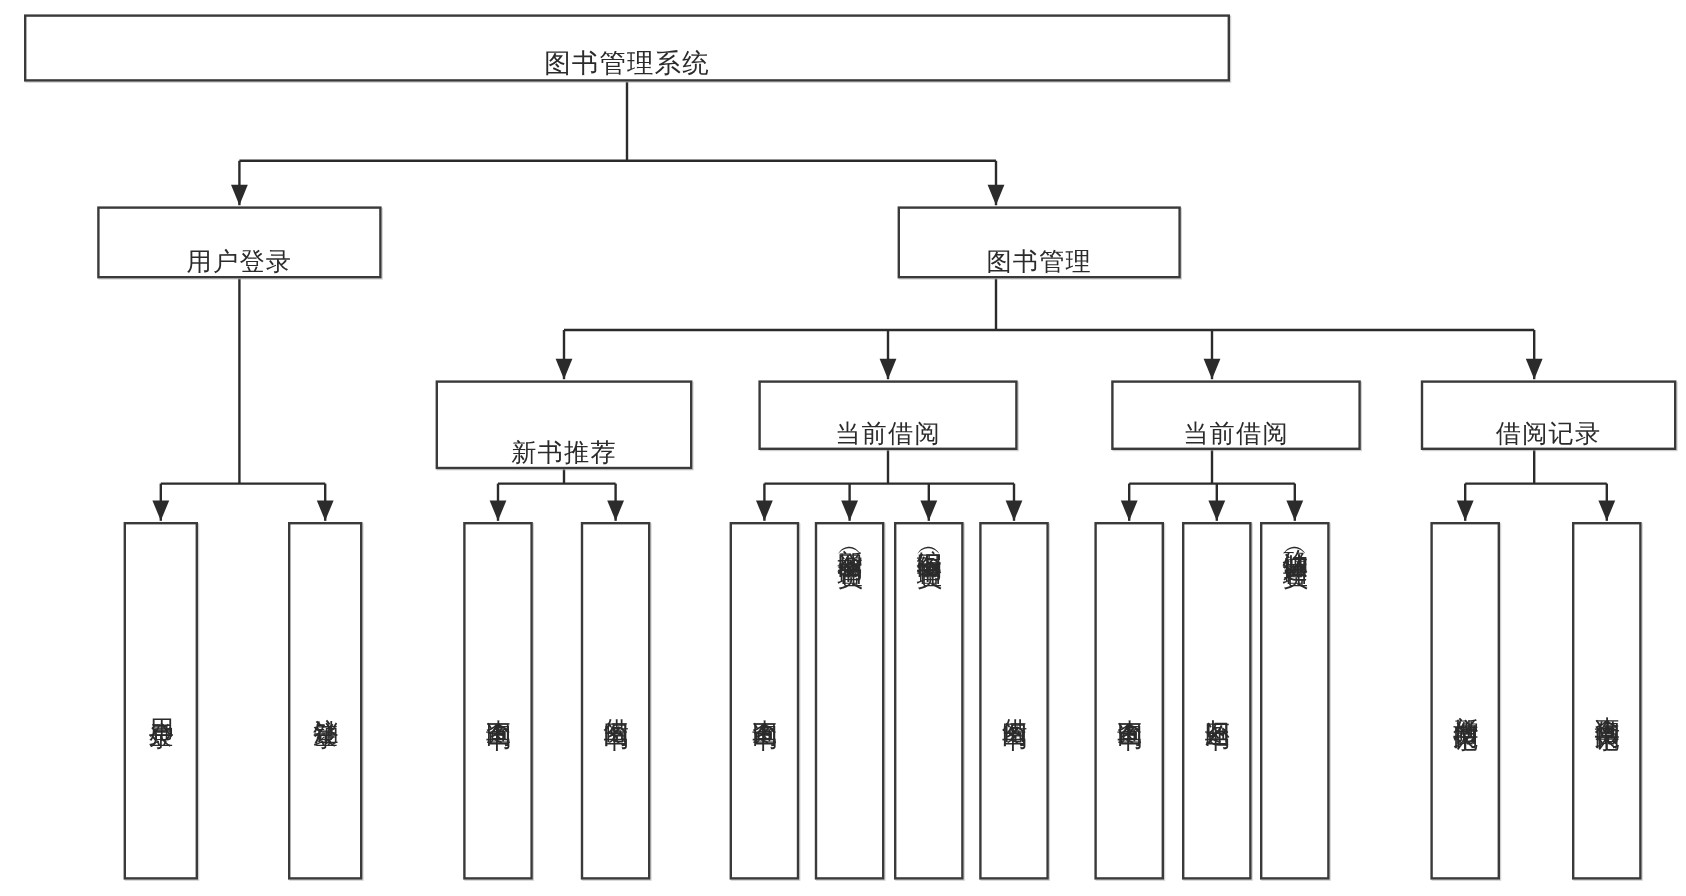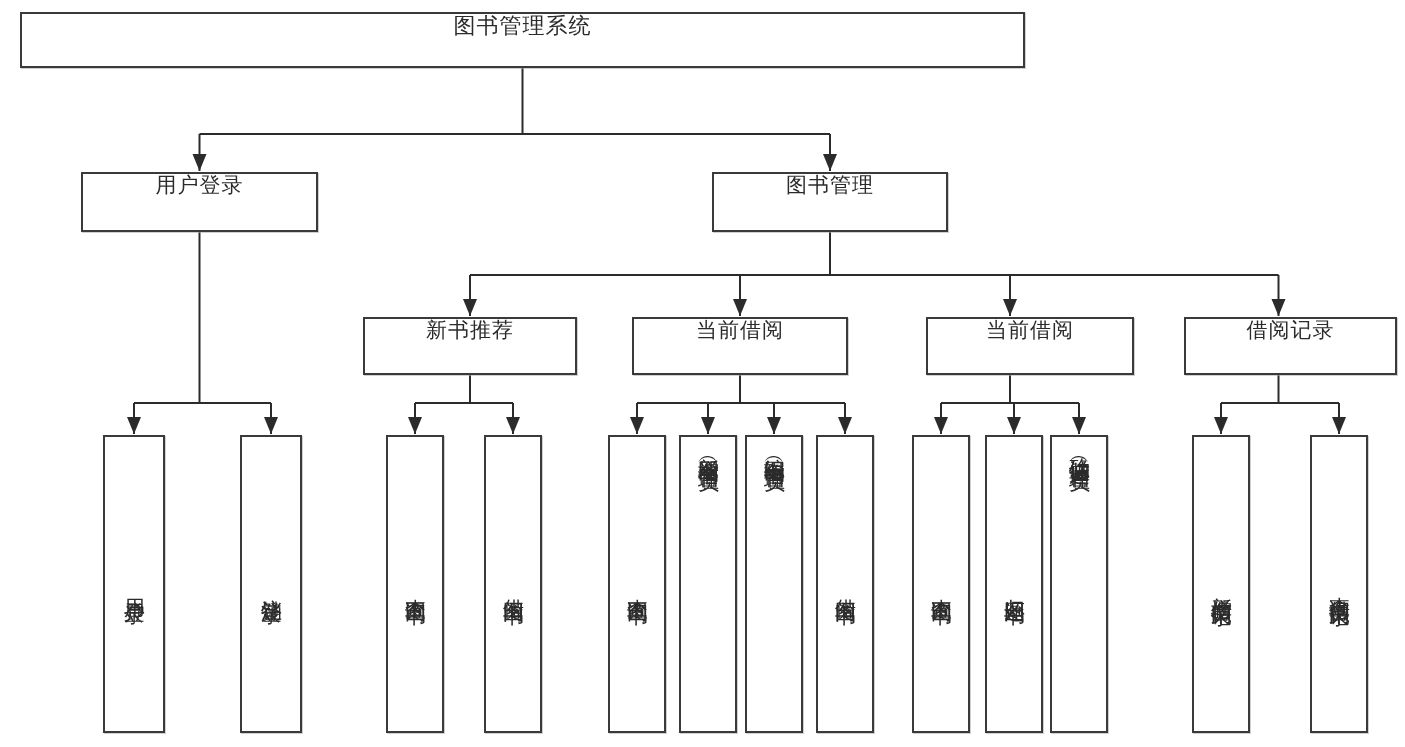--- a/index.html
+++ b/index.html
@@ -21,21 +21,21 @@
   }
   .node {
     position: absolute;
     box-sizing: border-box;
     border: 2px solid #3a3a3a;
     background: #ffffff;
     box-shadow: 1px 1px 0 rgba(170,170,170,0.55);
   }
   .node-h {
     display: flex;
-    align-items: flex-start;
+    align-items: flex-end;
     justify-content: center;
   }
   .node-h .node-label {
     font-size: 21px;
     color: #2b2b2b;
     letter-spacing: 1px;
     white-space: nowrap;
     line-height: 1.1;
   }
   .node-root .node-label {
@@ -138,24 +138,24 @@
       <polygon points="1332,417 1346,417 1339,434" fill="#2b2b2b"></polygon>
     </svg>
 
   <div id="node-layer">
       <div class="node node-h node-root" style="left: 20px; top: 12px; width: 1005px; height: 56px;">
         <span class="node-label">图书管理系统</span>
       </div>
       <div class="node node-h" style="left: 81px; top: 172px; width: 237px; height: 60px;">
         <span class="node-label">用户登录</span>
       </div>
-      <div class="node node-h" style="left: 712px; top: 172px; width: 236px; height: 60px;">
+      <div class="node node-h" style="left: 748px; top: 172px; width: 236px; height: 60px;">
         <span class="node-label">图书管理</span>
       </div>
-      <div class="node node-h" style="left: 363px; top: 317px; width: 214px; height: 58px;">
+      <div class="node node-h" style="left: 363px; top: 317px; width: 214px; height: 74px;">
         <span class="node-label">新书推荐</span>
       </div>
       <div class="node node-h" style="left: 632px; top: 317px; width: 216px; height: 58px;">
         <span class="node-label">当前借阅</span>
       </div>
       <div class="node node-h" style="left: 902px; top: 317px; width: 208px; height: 58px; margin-left: 24px;">
         <span class="node-label">当前借阅</span>
       </div>
       <div class="node node-h" style="left: 1184px; top: 317px; width: 213px; height: 58px;">
         <span class="node-label">借阅记录</span>

